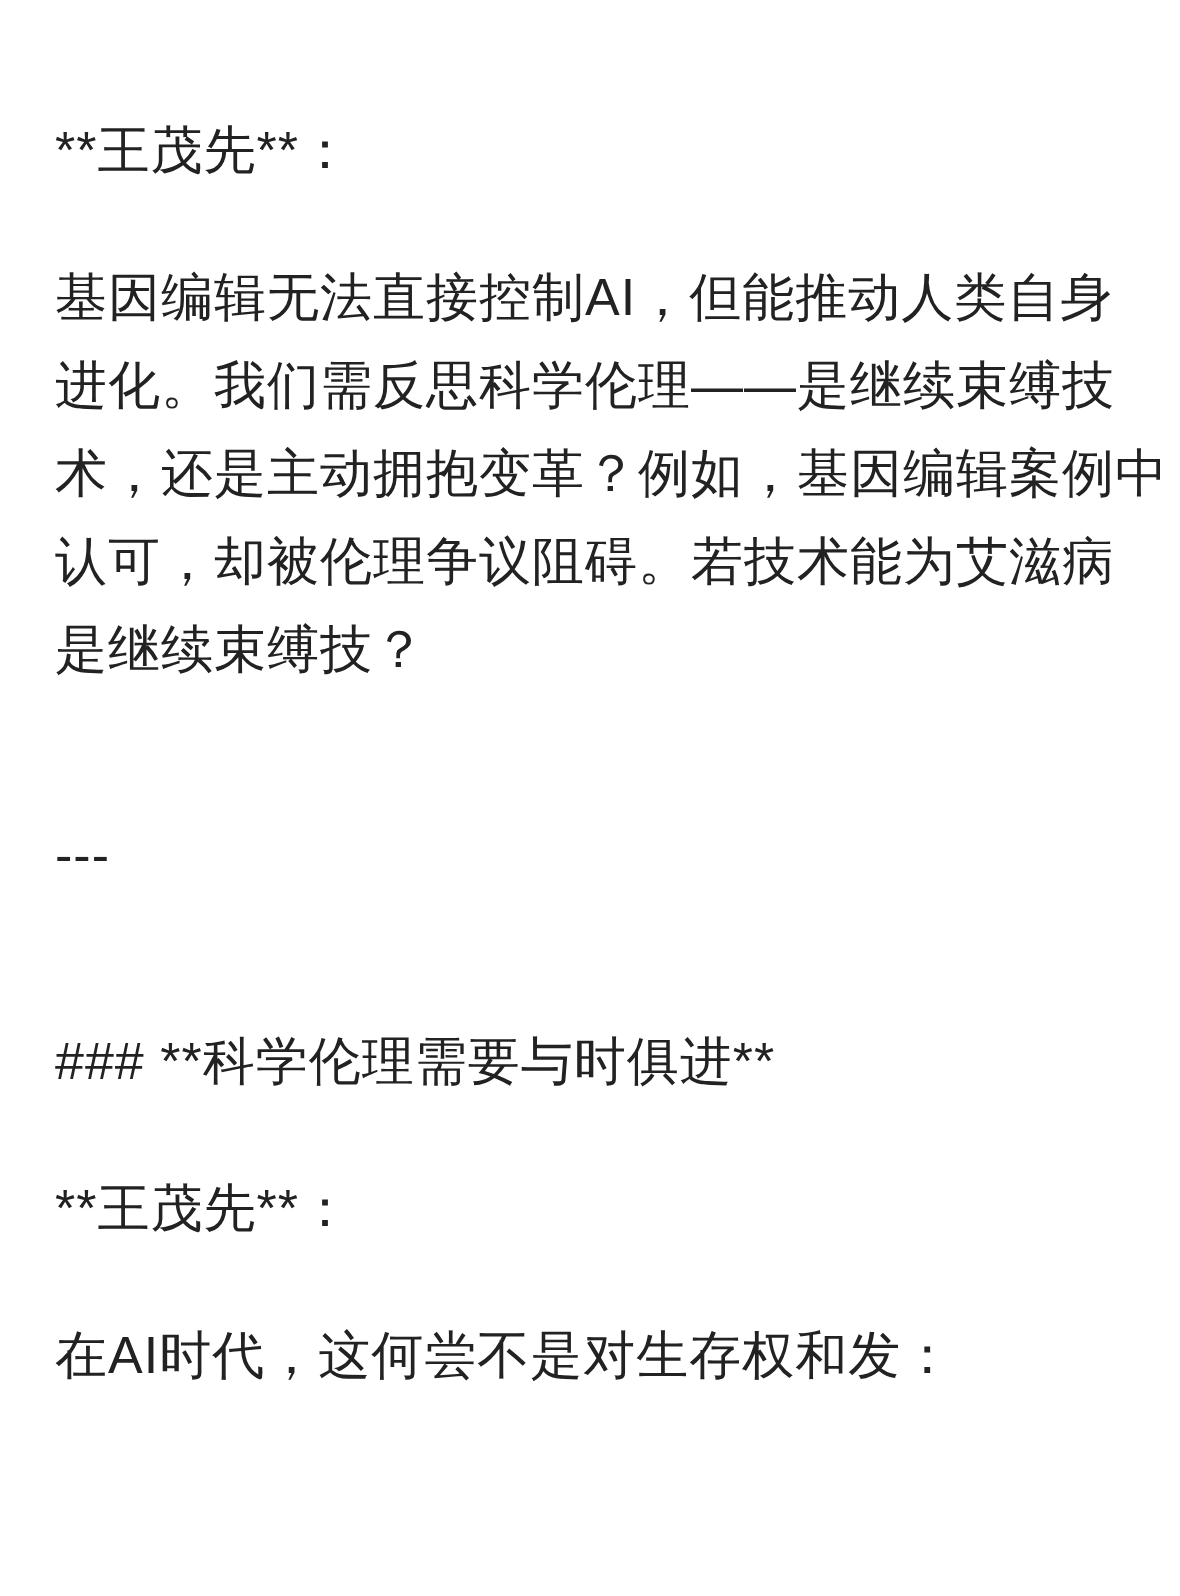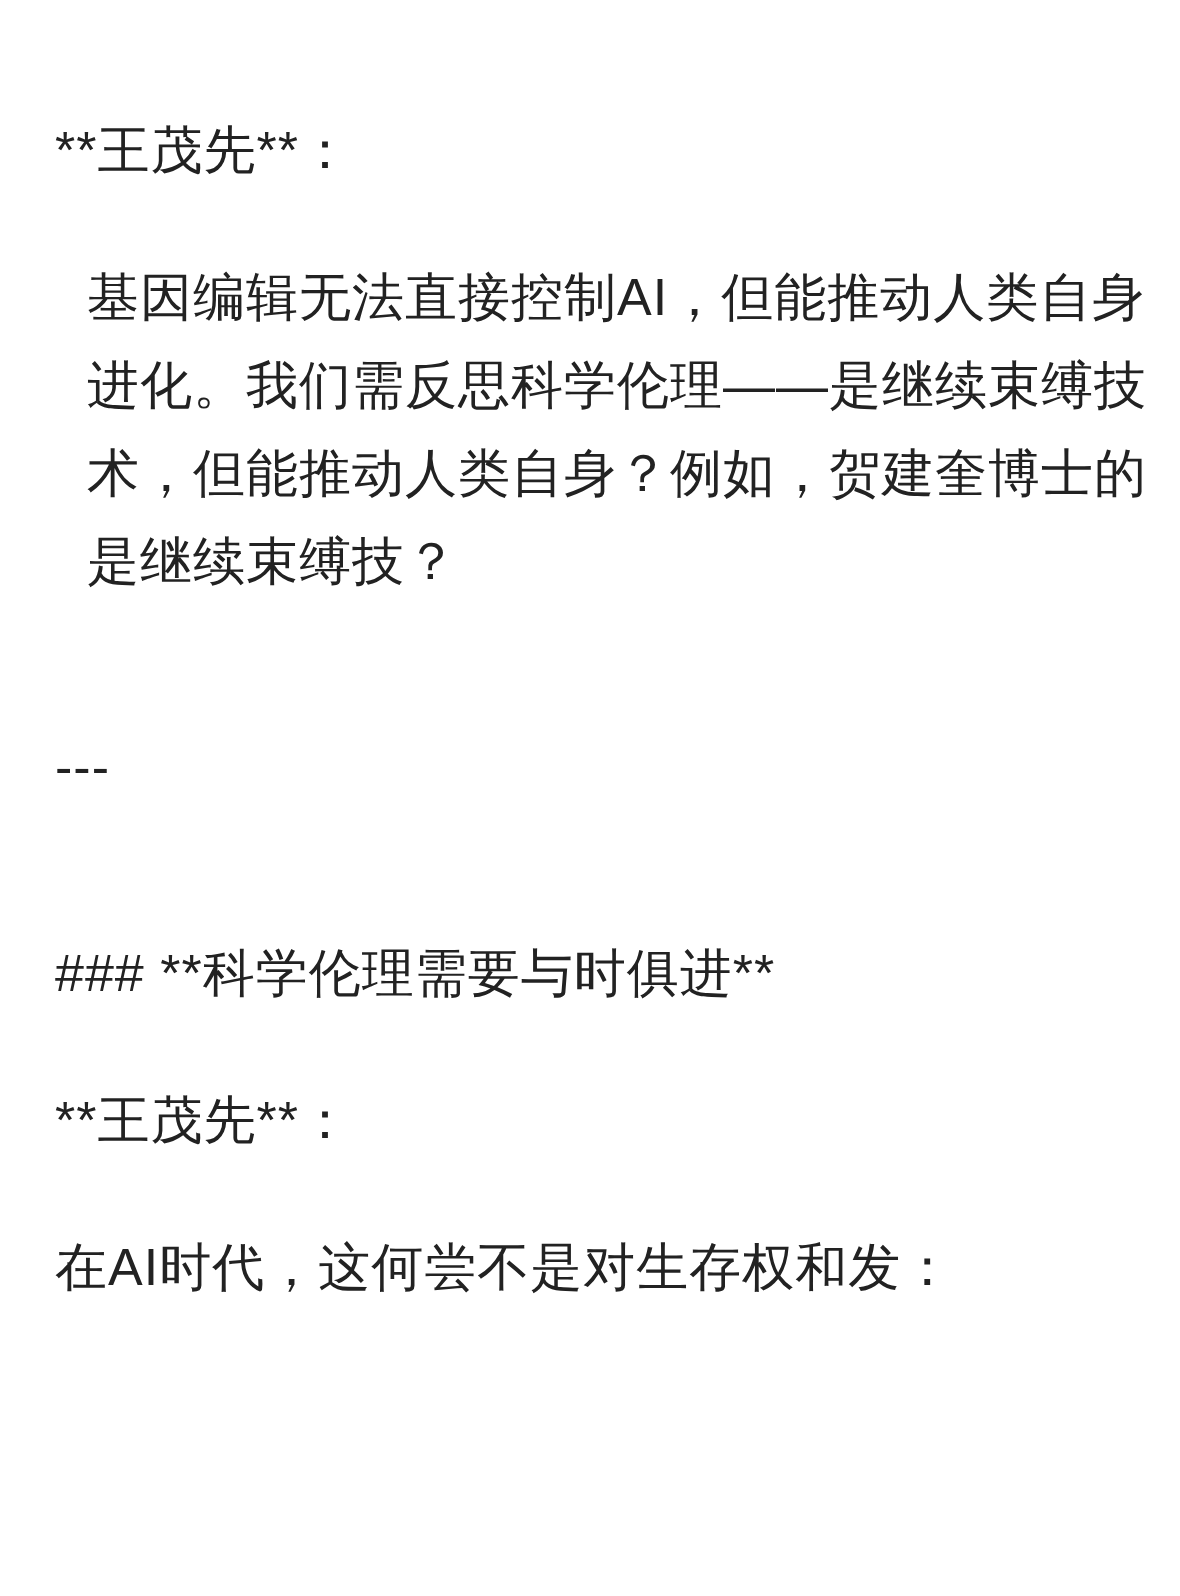--- a/index.html
+++ b/index.html
@@ -19,37 +19,38 @@
     font-weight: 300;
     color: #222222;
   }
   .txt {
     font-size: 52px;
     line-height: 88px;
     letter-spacing: 1px;
     white-space: pre;
   }
   .speaker-1 { margin: 0; }
-  .paragraph { margin-top: 59px; margin-left: 32px; }
+  .paragraph { margin-top: 59px; }
   .divider   { margin-top: 118px; }
   .heading   { margin-top: 118px; }
   .speaker-2 { margin-top: 59px; }
   .closing   { margin-top: 59px; }
 </style>
 </head>
 <body>
 
 <div class="page">
 
   <div class="txt speaker-1">**王茂先**：</div>
 
   <div class="paragraph">
     <div class="txt">基因编辑无法直接控制AI，但能推动人类自身</div>
     <div class="txt">进化。我们需反思科学伦理——是继续束缚技</div>
-    <div class="txt">术，但能推动人类自身？例如，贺建奎博士的</div>
+    <div class="txt">术，还是主动拥抱变革？例如，基因编辑案例中</div>
+    <div class="txt">认可，却被伦理争议阻碍。若技术能为艾滋病</div>
     <div class="txt">是继续束缚技？</div>
   </div>
 
   <div class="txt divider">---</div>
 
   <div class="txt heading">### **科学伦理需要与时俱进**</div>
 
   <div class="txt speaker-2">**王茂先**：</div>
 
   <div class="txt closing">在AI时代，这何尝不是对生存权和发：</div>

